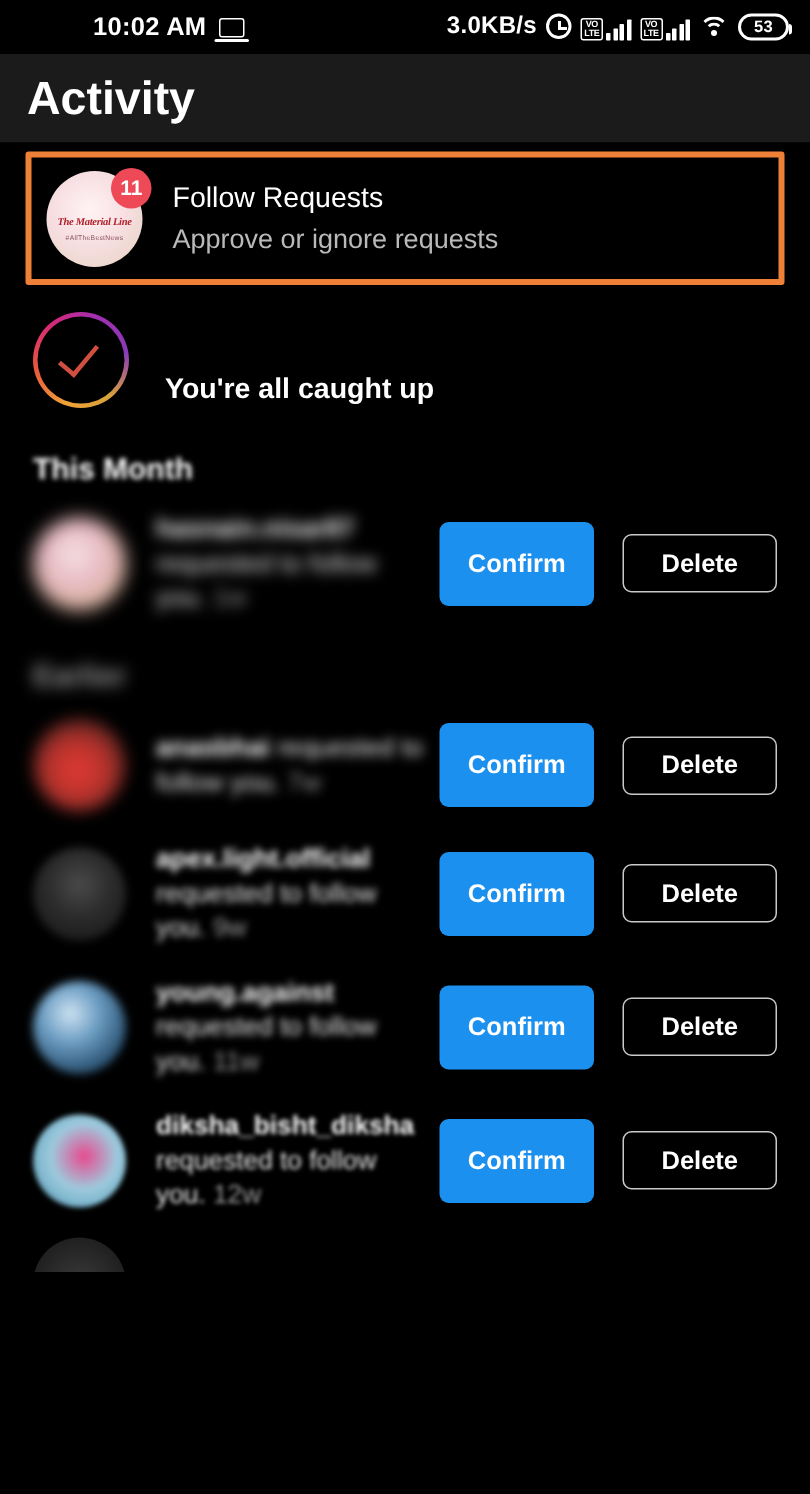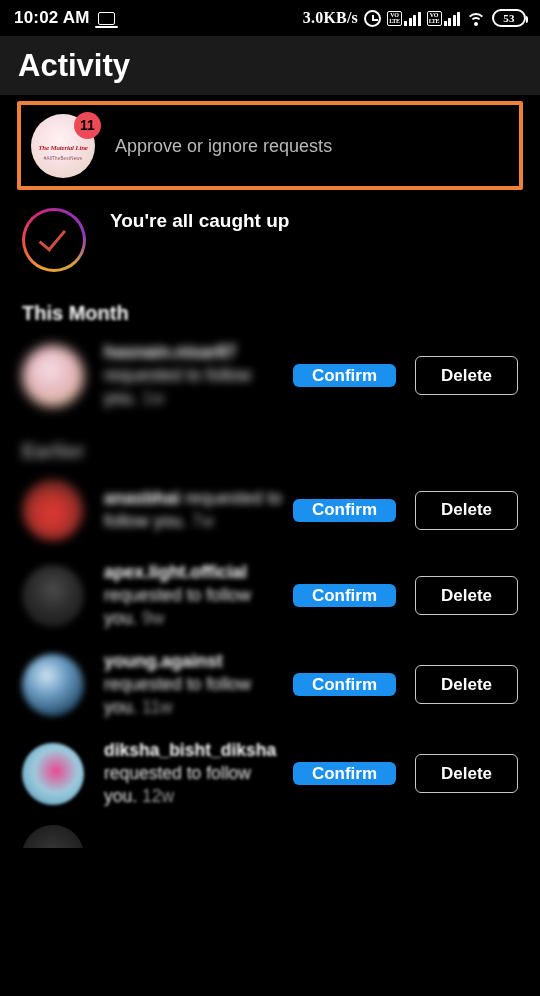--- a/index.html
+++ b/index.html
@@ -15,22 +15,22 @@
   
   .statusbar {
     height:36px; width:100%;
     background:#000;
     display:flex; align-items:center;
     padding:0 14px;
     font-size:17px; font-weight:bold;
     letter-spacing:0.2px;
   }
   .sb-left { display:flex; align-items:center; gap:8px; }
-  .sb-right { margin-left:auto; display:flex; align-items:center; gap:6px;font-family:Liberation Serif, serif; }
-  .sb-time { font-size:17px; font-weight:bold; }
+  .sb-right { margin-left:auto; display:flex; gap:6px; }
+  .sb-time { font-size:17px; font-weight:bold;margin-left:48px; }
   .icon-laptop {
     width:17px; height:13px;
     border:1.8px solid #fff; border-radius:2px;
     position:relative;
   }
   .icon-laptop::after {
     content:""; position:absolute; left:-4px; right:-4px; bottom:-4px;
     height:2px; background:#fff; border-radius:1px;
   }
   .sb-net { font-size:16px; font-weight:bold; }
@@ -116,32 +116,32 @@
     color:#b0212c; letter-spacing:-0.2px;
     font-family:"Liberation Serif", serif;
   }
   .fr-avatar .logo-line2 {
     position:absolute; top:42px; left:0; right:0; text-align:center;
     font-size:4.5px; color:#8a5560; letter-spacing:0.2px;
   }
   .fr-badge {
     position:absolute; top:-2px; right:-6px;
     min-width:27px; height:27px; border-radius:14px;
-    background:#ed4956; color:#000000;
+    background:#ed4956; color:#ffffff;
     font-size:14px; font-weight:bold;
     display:flex; align-items:center; justify-content:center;
     padding:0 5px;
   }
   .fr-texts { margin-left:20px; }
   .fr-title { font-size:19px; font-weight:normal; color:#fff; line-height:26px; }
   .fr-sub { font-size:18px; color:#b9b9b9; line-height:26px; }
 
   
   .caught {
-    display:flex; align-items:flex-start;
+    display:flex; align-items:flex-end;
     padding:18px 22px 10px 22px;
   }
   .caught-ring {
     width:64px; height:64px; flex:0 0 auto;
     border-radius:50%;
     background:conic-gradient(from 200deg, #f0a137, #e8563f, #d62976, #a02fb0, #8a3ab9, #d6a13a, #f0a137);
     display:flex; align-items:center; justify-content:center;
     position:relative;
   }
   .caught-ring::before {
@@ -178,21 +178,21 @@
   .req-body {
     flex:1 1 auto; margin-left:20px; margin-right:10px;
     font-size:17.5px; line-height:23px; color:#e9e9e9;
     max-width:180px;
   }
   .req-body .uname { font-weight:bold; color:#fff; }
   .req-body .tstamp { color:#9a9a9a; }
   .btn-confirm {
     background:#1b90ef; color:#fff;
     border:none; border-radius:6px;
-    width:103px; height:23px;
+    width:103px; height:56px;
     font-size:17px; font-weight:bold;
     font-family:"Liberation Sans", sans-serif;
     cursor:pointer; flex:0 0 auto;
   }
   .btn-delete {
     background:#000; color:#fff;
     border:1.5px solid #c9c9c9; border-radius:6px;
     width:103px; height:39px;
     font-size:17px; font-weight:bold;
     font-family:"Liberation Sans", sans-serif;
@@ -265,20 +265,21 @@
   <div class="follow-wrap">
     <div class="follow-req">
       <div class="fr-avatar-wrap">
         <div class="fr-avatar">
           <div class="logo-line1">The Material Line</div>
           <div class="logo-line2">#AllTheBestNews</div>
         </div>
         <div class="fr-badge">11</div>
       </div>
       <div class="fr-texts">
+        <div class="fr-title">Follow Requests</div>
         <div class="fr-sub">Approve or ignore requests</div>
       </div>
     </div>
   </div>
 
   <div class="caught">
     <div class="caught-ring">
       <div class="caught-check"></div>
     </div>
     <div class="caught-texts">

